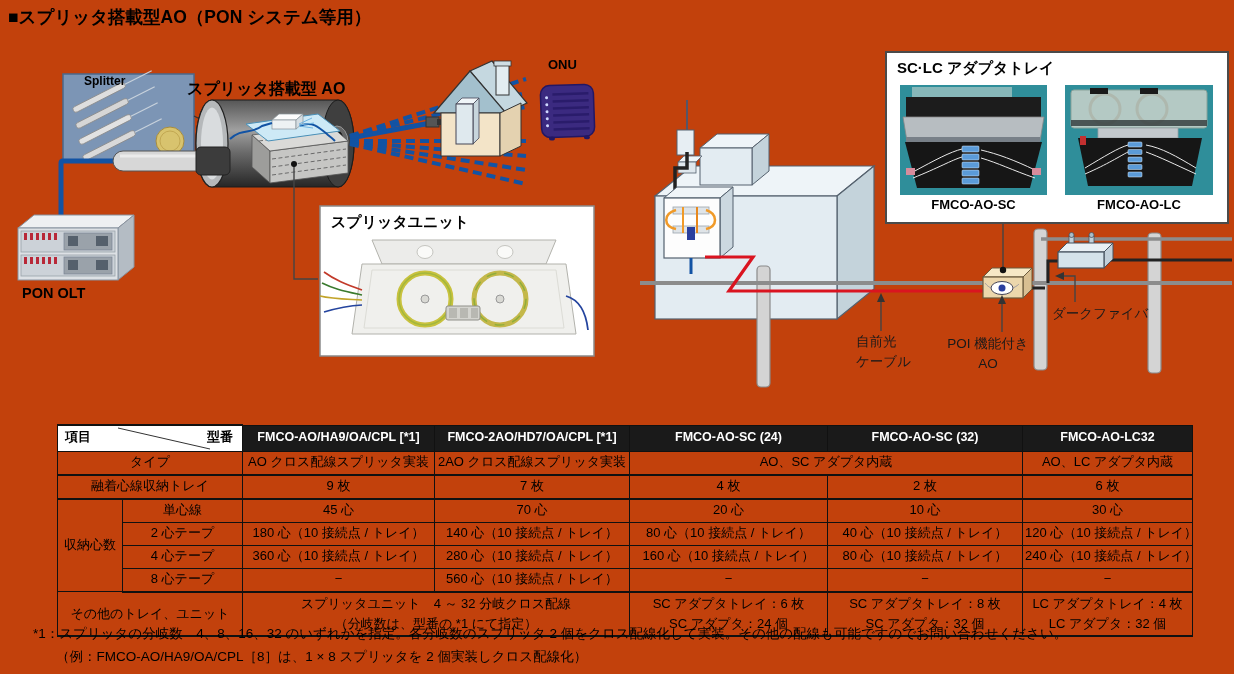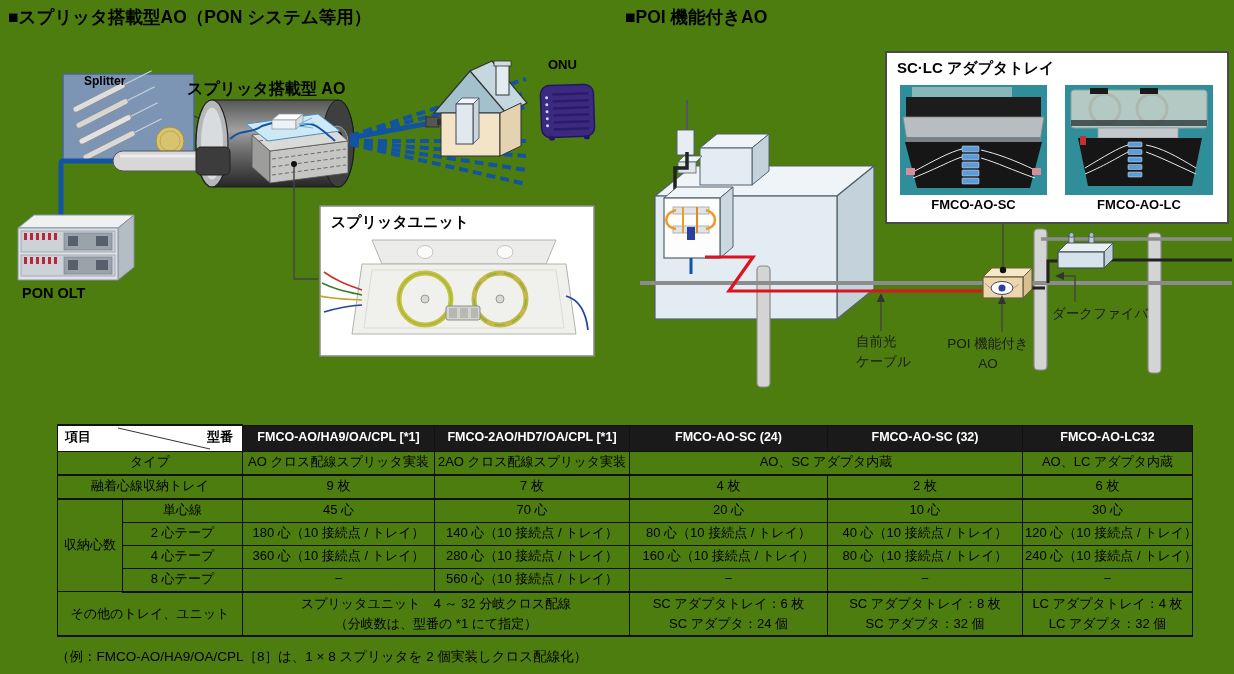--- a/index.html
+++ b/index.html
@@ -1,17 +1,17 @@
 <!DOCTYPE html>
 <html><head>
 <meta charset="utf-8">
 <style>
   html,body{margin:0;padding:0;background:#fff;}
   body{font-family:"Liberation Sans","DejaVu Sans",sans-serif;color:#000;}
-  .page{position:relative;width:1234px;height:674px;background:#4d7c0f;overflow:hidden;}
+  .page{position:relative;width:1234px;height:674px;background:#c2410c;overflow:hidden;}
   .abs{position:absolute;}
   .sec-title{font-size:17.5px;font-weight:bold;white-space:nowrap;}
   .lbl-b{font-weight:bold;white-space:nowrap;}
   .cap{font-weight:bold;text-align:center;font-size:13px;}
   .anno{font-size:13.5px;font-weight:500;line-height:1.45;color:#1a1a1a;}
   
   .spec-table{border-collapse:collapse;table-layout:fixed;width:1135px;font-size:13px;}
   .spec-table td,.spec-table th{border:1px solid #111;text-align:center;vertical-align:middle;
       padding:1px 2px;line-height:1.25;overflow:hidden;white-space:nowrap;}
   .spec-table th.model{background:#1a1a1a;color:#fff;font-size:12.5px;font-weight:bold;height:23px;
@@ -320,21 +320,20 @@
         <path d="M1085,168 C1105,156 1118,148 1128,145"></path>
           <path d="M1085,174 C1108,164 1120,156 1128,152"></path>
         <path d="M1196,168 C1176,156 1162,148 1146,145"></path>
           <path d="M1196,174 C1174,164 1160,157 1146,152"></path>
       </g>
       <rect x="1080" y="136" width="6" height="9" fill="#c23030"></rect>
     </g>
   </svg>
 
   <div class="abs sec-title" style="left:8px;top:5px;">■スプリッタ搭載型AO（PON システム等用）</div>
-  <div class="abs sec-title" style="left:625px;top:5px;">■POI 機能付きAO</div>
 
   <div class="abs lbl-b" style="left:84px;top:42px;font-size:12px;margin-top:32px;">Splitter</div>
   <div class="abs lbl-b" style="left:187px;top:79px;font-size:16px;">スプリッタ搭載型 AO</div>
   <div class="abs lbl-b" style="left:22px;top:285px;font-size:14.5px;">PON OLT</div>
   <div class="abs lbl-b" style="left:548px;top:57px;font-size:13px;">ONU</div>
   <div class="abs lbl-b" style="left:331px;top:213px;font-size:15px;">スプリッタユニット</div>
 
   <div class="abs lbl-b" style="left:897px;top:59px;font-size:15px;">SC·LC アダプタトレイ</div>
   <div class="abs cap" style="left:900px;top:197px;width:147px;">FMCO-AO-SC</div>
   <div class="abs cap" style="left:1065px;top:197px;width:148px;">FMCO-AO-LC</div>
@@ -437,15 +436,16 @@
         <div>SC アダプタ：32 個</div>
       </td>
       <td>
         <div>LC アダプタトレイ：4 枚</div>
         <div>LC アダプタ：32 個</div>
       </td>
     </tr>
   </tbody>
     </table>
 
+  <div class="abs" style="left:33px;top:625px;width:1195px;font-size:13.5px;">*1：スプリッタの分岐数　4、8、16、32 のいずれかを指定。各分岐数のスプリッタ 2 個をクロス配線化して実装。その他の配線も可能ですのでお問い合わせください。</div>
   <div class="abs" style="left:56px;top:648px;width:1100px;font-size:13.5px;">（例：FMCO-AO/HA9/OA/CPL［8］は、1 × 8 スプリッタを 2 個実装しクロス配線化）</div>
 
 </div>
 
 </body></html>

